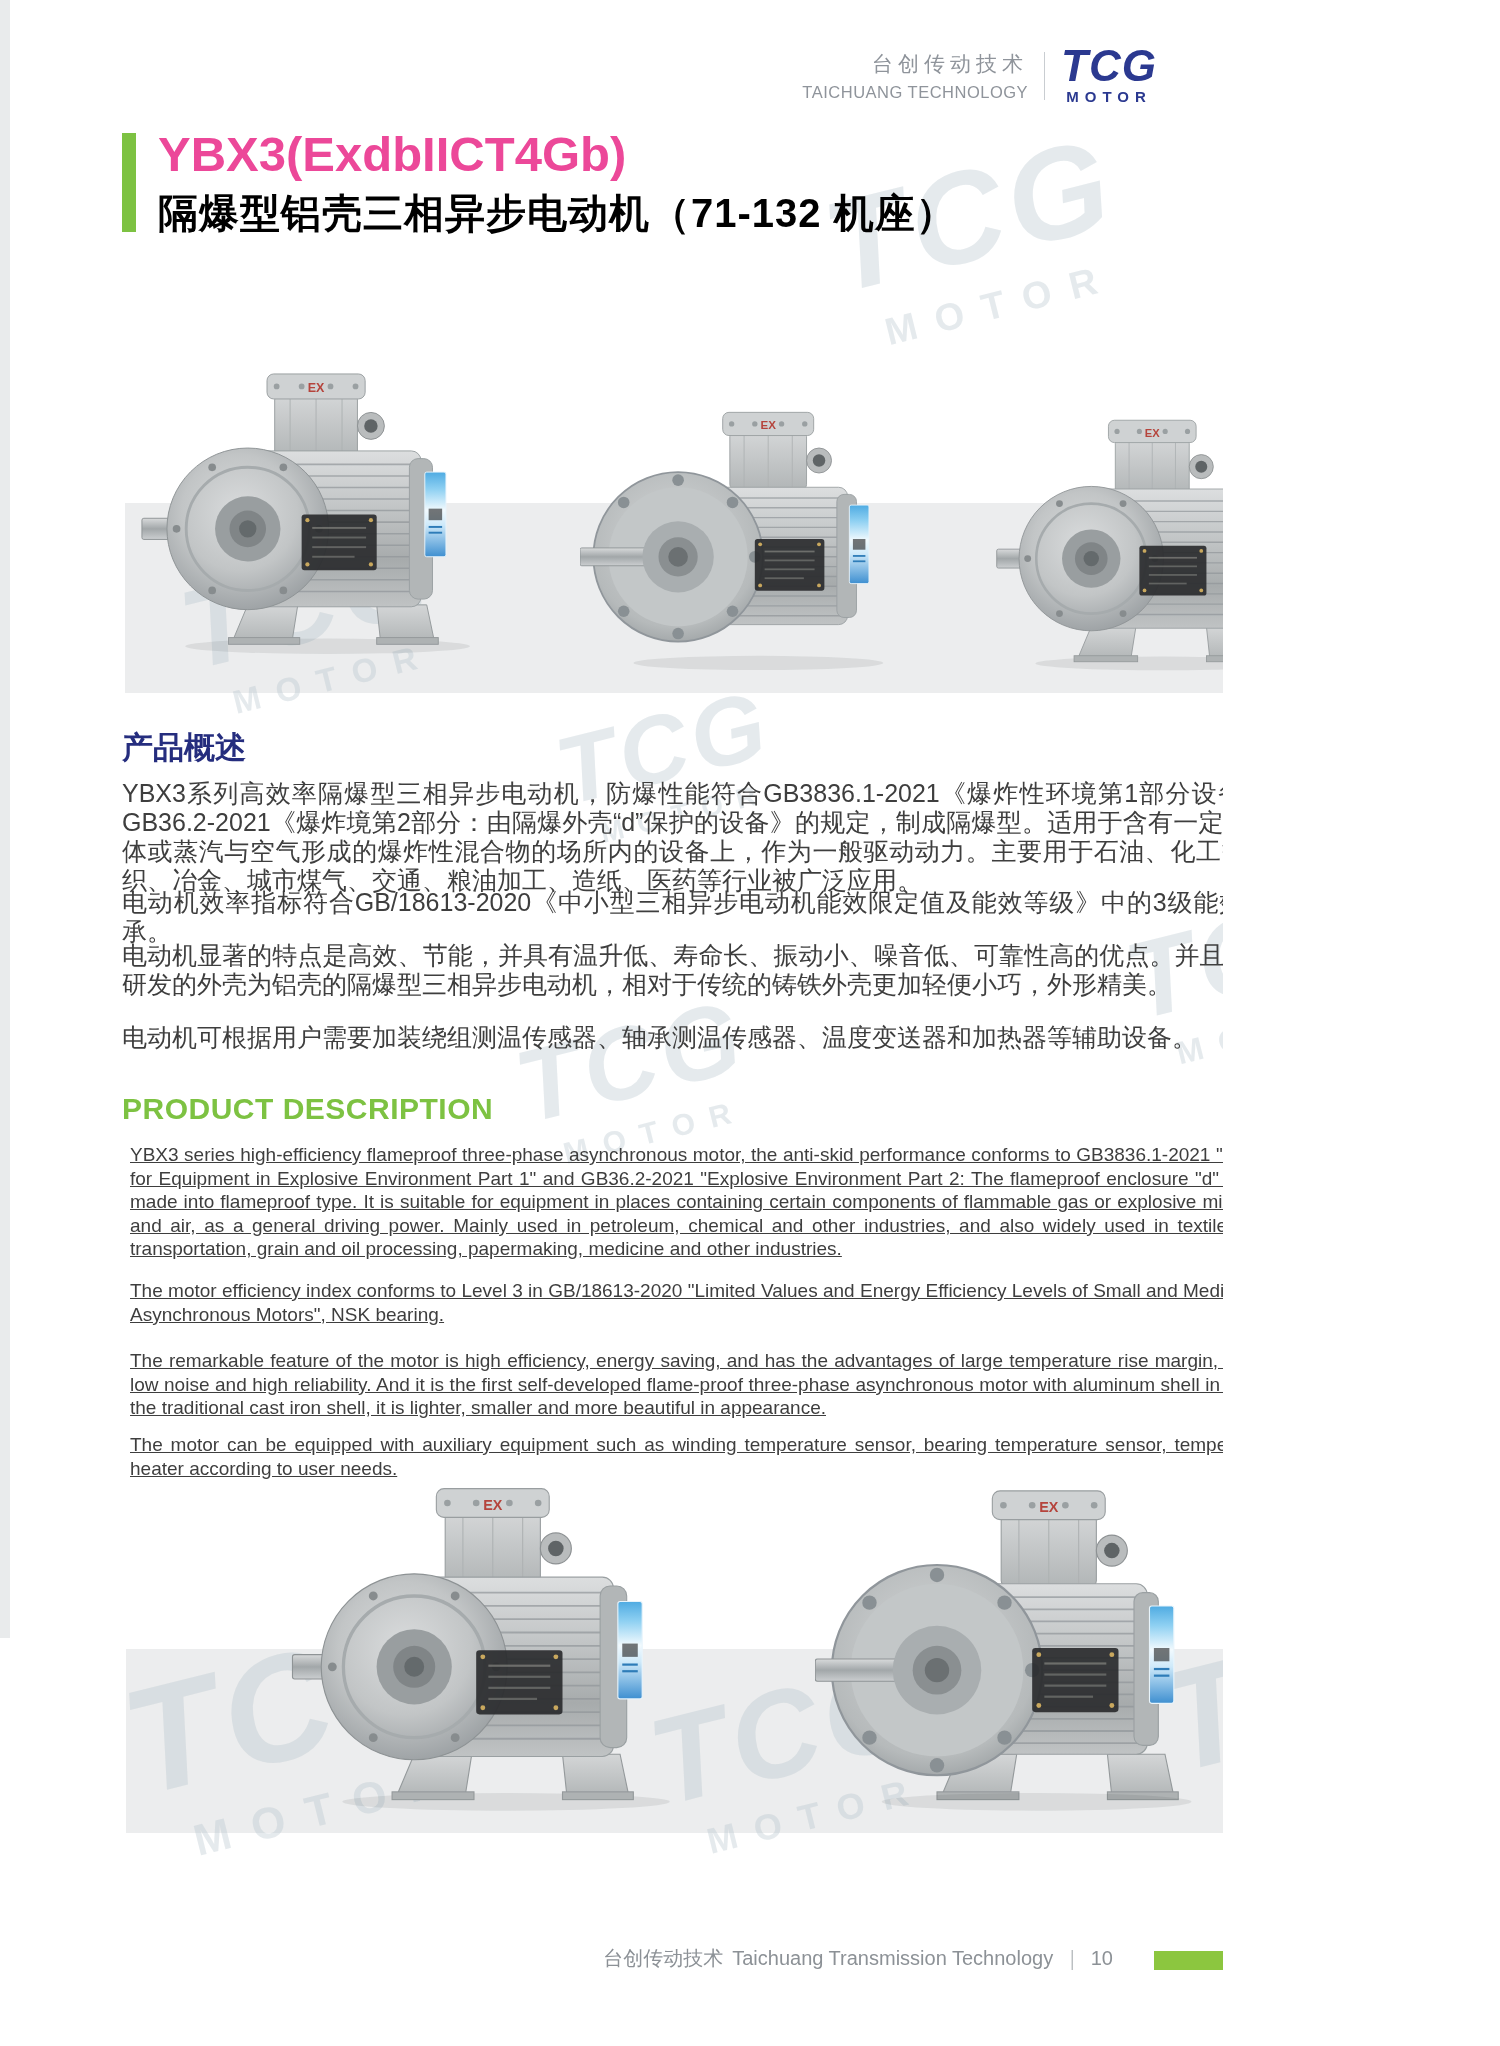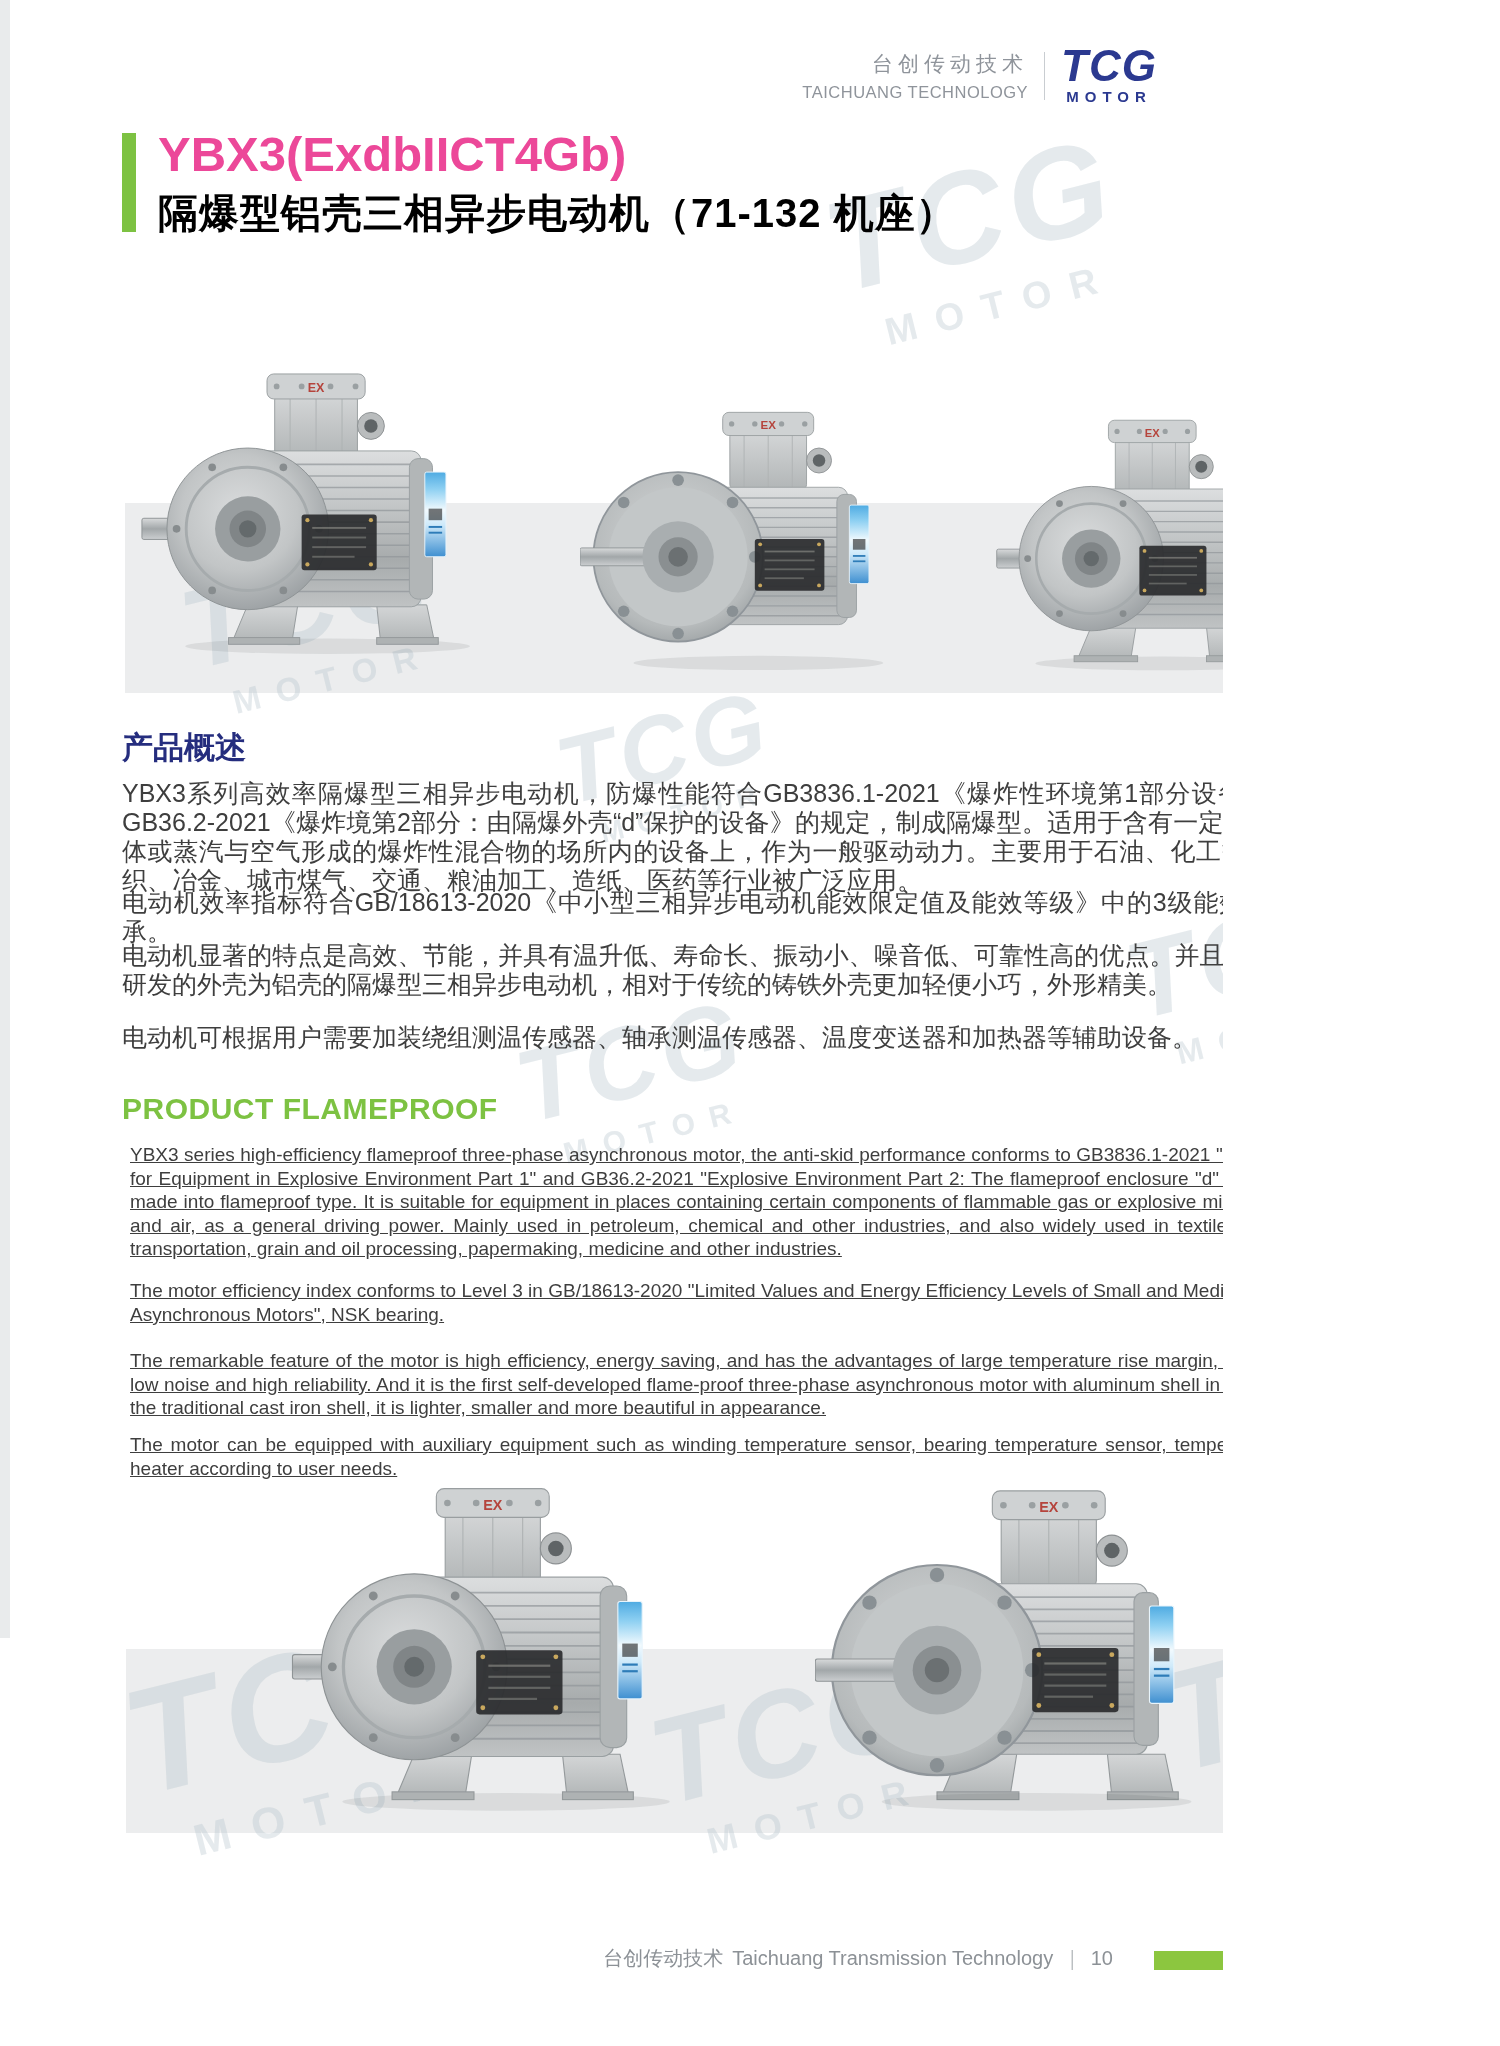--- a/index.html
+++ b/index.html
@@ -281,21 +281,21 @@
   <svg class="motor" style="left:995px; top:415px;" width="318" height="258" viewBox="0 0 370 300">
       <use href="#motor-foot"></use>
     </svg>
 
   <h3 class="abs sec-head-cn">产品概述</h3>
   <p class="abs para-cn p-cn-1">YBX3系列高效率隔爆型三相异步电动机，防爆性能符合GB3836.1-2021《爆炸性环境第1部分设备通用要求》和GB36.2-2021《爆炸境第2部分：由隔爆外壳“d”保护的设备》的规定，制成隔爆型。适用于含有一定成份的可燃性气体或蒸汽与空气形成的爆炸性混合物的场所内的设备上，作为一般驱动动力。主要用于石油、化工等行业，也在纺织、冶金、城市煤气、交通、粮油加工、造纸、医药等行业被广泛应用。</p>
   <p class="abs para-cn p-cn-2">电动机效率指标符合GB/18613-2020《中小型三相异步电动机能效限定值及能效等级》中的3级能效，采用NSK轴承。</p>
   <p class="abs para-cn p-cn-3">电动机显著的特点是高效、节能，并具有温升低、寿命长、振动小、噪音低、可靠性高的优点。并且为国内首家自主研发的外壳为铝壳的隔爆型三相异步电动机，相对于传统的铸铁外壳更加轻便小巧，外形精美。</p>
   <p class="abs para-cn p-cn-4">电动机可根据用户需要加装绕组测温传感器、轴承测温传感器、温度变送器和加热器等辅助设备。</p>
 
-  <h3 class="abs sec-head-en">PRODUCT FLAMEPROOF</h3>
+  <h3 class="abs sec-head-en">PRODUCT DESCRIPTION</h3>
   <p class="abs para-en p-en-1">YBX3 series high-efficiency flameproof three-phase asynchronous motor, the anti-skid performance conforms to GB3836.1-2021 "General Requirements for Equipment in Explosive Environment Part 1" and GB36.2-2021 "Explosive Environment Part 2: The flameproof enclosure "d" Protected equipment", made into flameproof type. It is suitable for equipment in places containing certain components of flammable gas or explosive mixture formed by steam and air, as a general driving power. Mainly used in petroleum, chemical and other industries, and also widely used in textile, metallurgy, city gas, transportation, grain and oil processing, papermaking, medicine and other industries.</p>
   <p class="abs para-en p-en-2">The motor efficiency index conforms to Level 3 in GB/18613-2020 "Limited Values and Energy Efficiency Levels of Small and Medium-sized Three-phase Asynchronous Motors",  NSK bearing.</p>
   <p class="abs para-en p-en-3">The remarkable feature of the motor is high efficiency, energy saving, and has the advantages of large temperature rise margin, long life, low vibration, low noise and high reliability. And it is the first self-developed flame-proof three-phase asynchronous motor with aluminum shell in China. Compared with the traditional cast iron shell, it is lighter, smaller and more beautiful in appearance.</p>
   <p class="abs para-en p-en-4">The motor can be equipped with auxiliary equipment such as winding temperature sensor, bearing temperature sensor, temperature transmitter and heater according to user needs.</p>
 
   <div class="abs band-bottom"></div>
   <svg class="motor" style="left:290px; top:1482px;" width="410" height="332" viewBox="0 0 370 300">
       <use href="#motor-foot"></use>
     </svg>
   <svg class="motor" style="left:815px; top:1482px;" width="410" height="332" viewBox="0 0 370 300">

